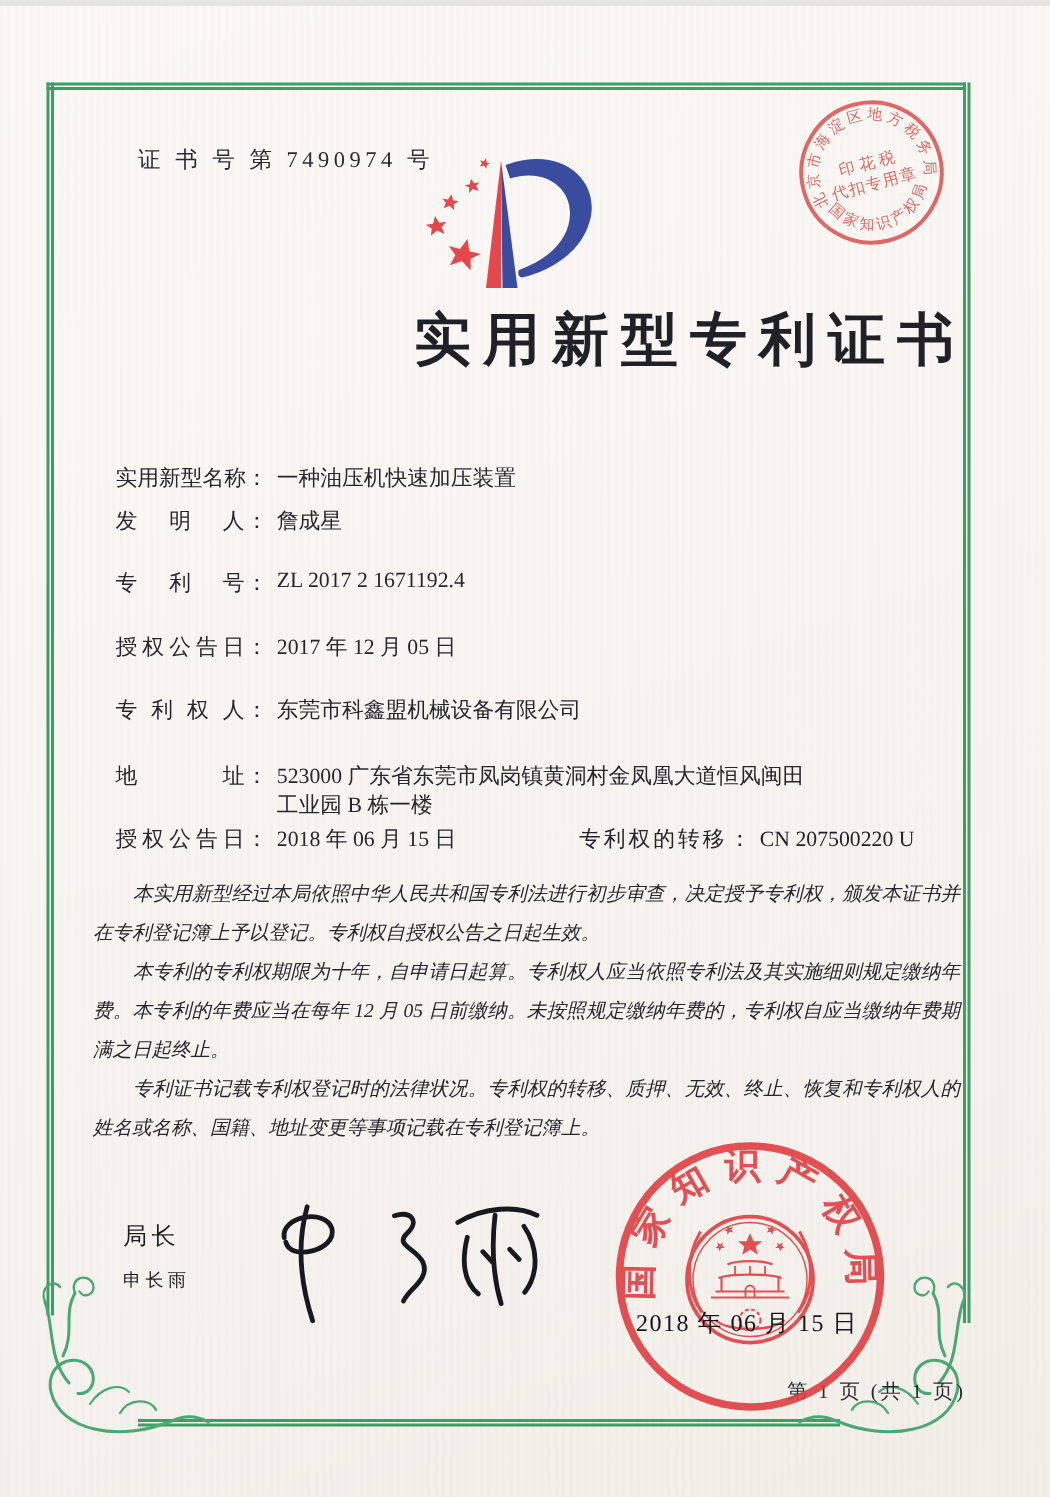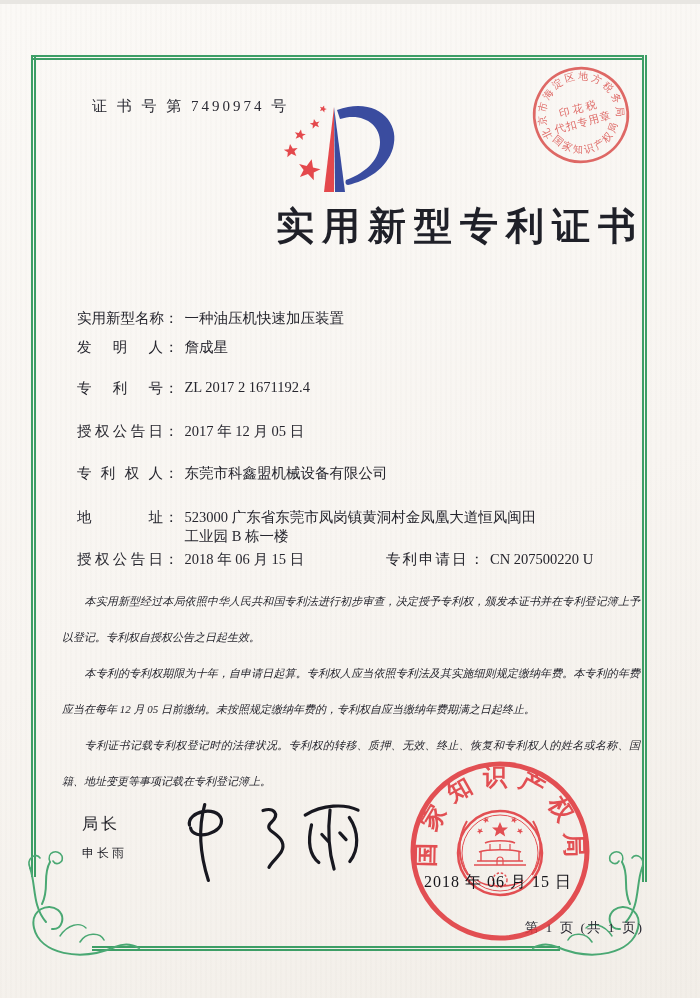--- a/index.html
+++ b/index.html
@@ -28,21 +28,21 @@
   .frow   { position:absolute; left:77px; font-size:14.5px; white-space:nowrap; color:#26262e; }
   .flabel { display:inline-block; width:86px; text-align:justify; text-align-last:justify; vertical-align:top; }
   .colon  { display:inline-block; margin:0 6px 0 1px; vertical-align:top; }
   .fvalue { display:inline-block; vertical-align:top; white-space:normal; }
   .fvalue .line { display:block; }
   .r1{top:305px}.r2{top:334px}.r3{top:375px}.r4{top:418px}.r5{top:460px}.r6{top:504px}.r7{top:546px}
   .grant-right { position:absolute; left:386px; top:546px; font-size:14.5px; white-space:nowrap; }
   .grant-right .glabel { letter-spacing:2px; }
 
   .bodytext { position:absolute; left:62px; top:579px; width:578px;
-              font-size:11px; line-height:36px; text-align:justify;
+              font-size:13px; line-height:26px; text-align:justify;
               font-style:italic; color:#26262e; }
   .bodytext p { margin:0; text-indent:2.05em; }
 
   .officer-title { position:absolute; left:82px; top:810px; font-size:16px; letter-spacing:3px; color:#1d1d24; }
   .officer-name  { position:absolute; left:82px; top:841px; font-size:12px; letter-spacing:3px; color:#1d1d24; }
   .signature { position:absolute; left:178px; top:788px; }
 
   .seal      { position:absolute; left:405px; top:752px; z-index:3; }
   .seal-date { position:absolute; left:424px; top:868px; z-index:5; font-size:16px;
                letter-spacing:1px; color:#15151a; white-space:nowrap; }
@@ -135,21 +135,21 @@
   <div class="frow r5">
     <span class="flabel">专利权人</span><span class="colon">：</span><span class="fvalue">东莞市科鑫盟机械设备有限公司</span>
   </div>
   <div class="frow r6">
     <span class="flabel">地址</span><span class="colon">：</span><span class="fvalue"><span class="line">523000 广东省东莞市凤岗镇黄洞村金凤凰大道恒风闽田</span><span class="line">工业园 B 栋一楼</span></span>
   </div>
   <div class="frow r7">
     <span class="flabel">授权公告日</span><span class="colon">：</span><span class="fvalue">2018 年 06 月 15 日</span>
   </div>
   <div class="grant-right">
-    <span class="glabel">专利申请日</span><span class="colon">：</span><span>CN 207500220 U</span>
+    <span class="glabel">专利权的转移</span><span class="colon">：</span><span>CN 207500220 U</span>
   </div>
 
   <div class="bodytext">
     <p>本实用新型经过本局依照中华人民共和国专利法进行初步审查，决定授予专利权，颁发本证书并在专利登记簿上予以登记。专利权自授权公告之日起生效。</p>
     <p>本专利的专利权期限为十年，自申请日起算。专利权人应当依照专利法及其实施细则规定缴纳年费。本专利的年费应当在每年 12 月 05 日前缴纳。未按照规定缴纳年费的，专利权自应当缴纳年费期满之日起终止。</p>
     <p>专利证书记载专利权登记时的法律状况。专利权的转移、质押、无效、终止、恢复和专利权人的姓名或名称、国籍、地址变更等事项记载在专利登记簿上。</p>
   </div>
 
   <div class="officer-title">局长</div>
   <div class="officer-name">申长雨</div>

